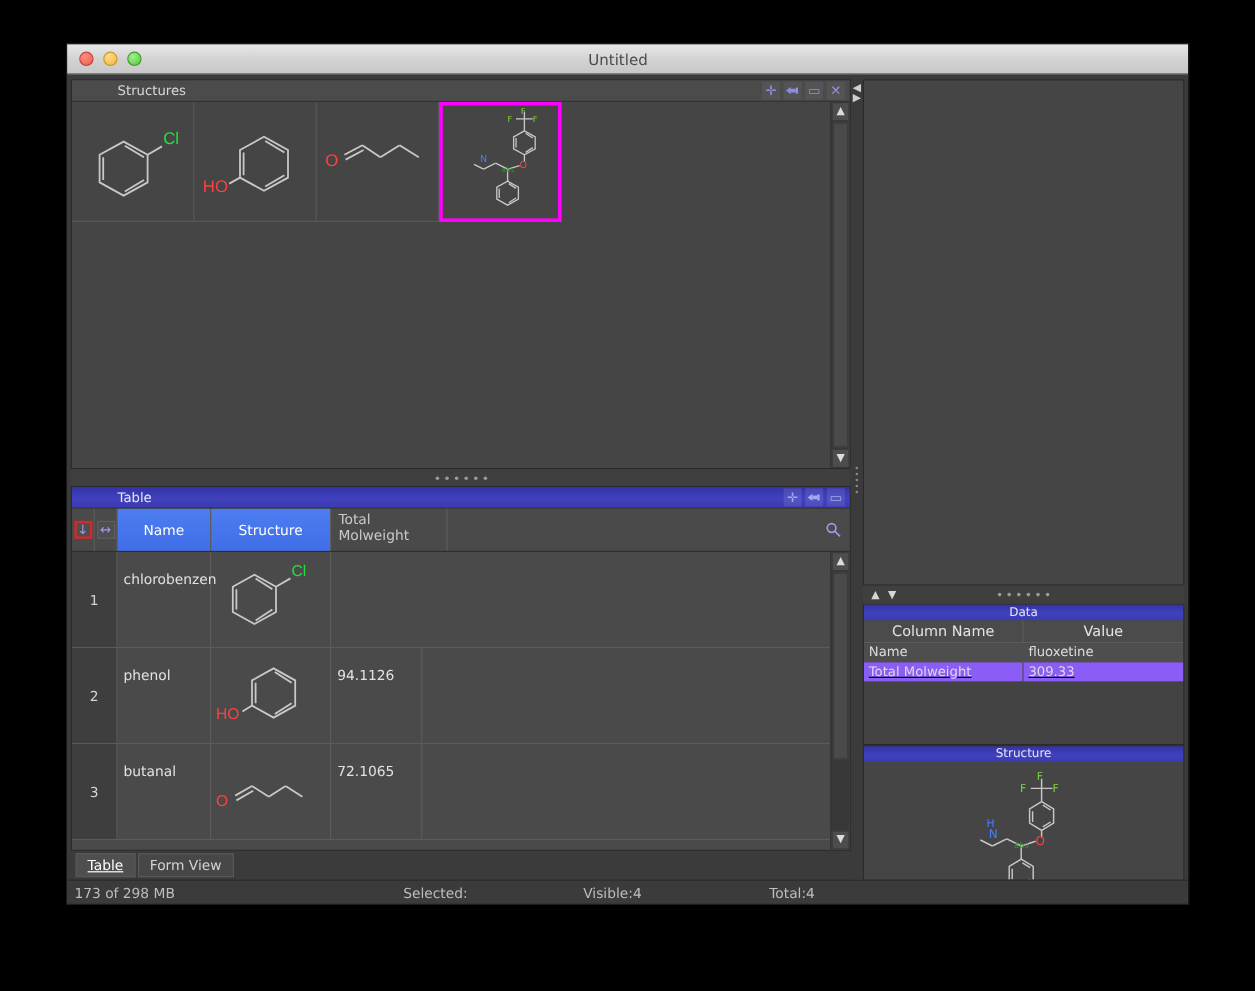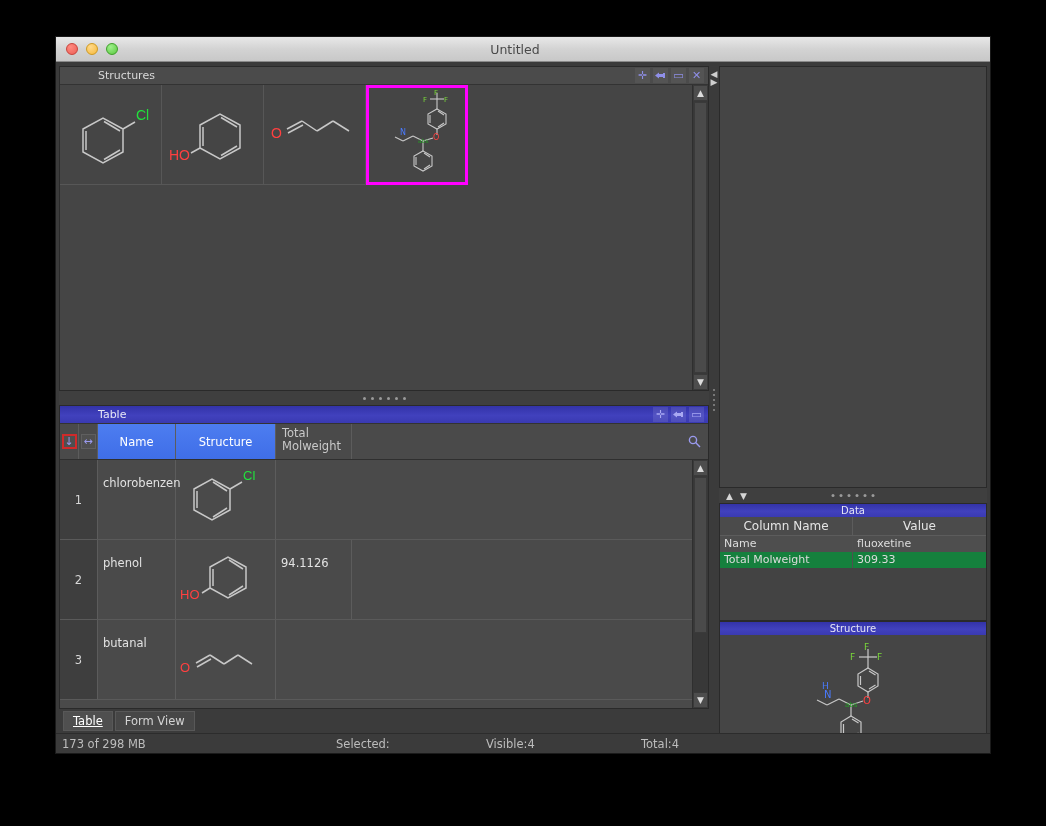--- a/index.html
+++ b/index.html
@@ -171,21 +171,21 @@
   }
   .dp-head { display: flex; height: 19px; flex: 0 0 19px; background: #4b4b4b; border-bottom: 1px solid #5c5c5c; }
   .dp-head div { font-size: 12px; color: #e4e4e4; display: flex; align-items: center; justify-content: center; }
   .dp-head .c1 { width: 133px; border-right: 1px solid #5c5c5c; }
   .dp-head .c2 { flex: 1; }
   .dp-row { display: flex; height: 16px; flex: 0 0 16px; }
   .dp-row .c1 { width: 133px; border-right: 1px solid #4f4f4f; }
   .dp-row .c2 { flex: 1; }
   .dp-row div { font-size: 11px; color: #dcdcdc; padding: 1px 4px; }
   .dp-row.odd { background: #4e4e4e; }
-  .dp-row.even { background: #15803d; }
+  .dp-row.even { background: #8b5cf6; text-decoration: underline; }
   .dp-fill { flex: 1; background: #434343; }
   .struct-view { height: 112px; flex: 0 0 112px; display: flex; flex-direction: column; border-top: 1px solid #2a2a2a; }
   .sv-body { flex: 1; background: #454545; display: flex; align-items: center; justify-content: center; }
 </style>
 </head>
 <body>
 
 <div class="window">
 
   <div class="titlebar">
@@ -329,21 +329,21 @@
 
         <div class="table-head">
           <div class="th icon-th">
             <span class="ibox hl">↓</span>
           </div>
           <div class="th icon-th">
             <span class="ibox">↔</span>
           </div>
           <div class="th sel" style="width:78px">Name</div>
           <div class="th sel" style="width:100px">Structure</div>
-          <div class="th wrap" style="width:76px">Total<br>Molweight</div>
+          <div class="th wrap" style="width:97px">Total<br>Molweight</div>
           <div class="th flexgrow"></div>
           <div class="th search">
             <svg width="13" height="13" viewBox="0 0 13 13">
                 <circle cx="5" cy="5" r="3.6" stroke="#9a9aee" stroke-width="1.4" fill="none"></circle>
                 <line x1="7.6" y1="7.6" x2="12" y2="12" stroke="#9a9aee" stroke-width="1.4"></line>
               </svg>
           </div>
         </div>
 
         <div class="table-body">
@@ -394,20 +394,21 @@
                   <g stroke="#c8c8c8" stroke-width="1.5" fill="none">
                     <line x1="18" y1="40" x2="32" y2="32"></line>
                     <line x1="19" y1="44" x2="33" y2="36"></line>
                     <line x1="32" y1="32" x2="46" y2="41"></line>
                     <line x1="46" y1="41" x2="60" y2="32"></line>
                     <line x1="60" y1="32" x2="74" y2="41"></line>
                   </g>
                   <text x="2" y="49" fill="#ff4040" font-size="13" font-family="'Liberation Sans',sans-serif">O</text>
                 </svg>
               </div>
+              <div class="td mw">72.1065</div>
               <div class="td blank"></div>
             </div>
 
           </div>
 
           <div class="vscroll">
             <div class="sb-btn">▲</div>
             <div class="sb-track">
               <div class="sb-thumb" style="height:73%"></div>
             </div>

